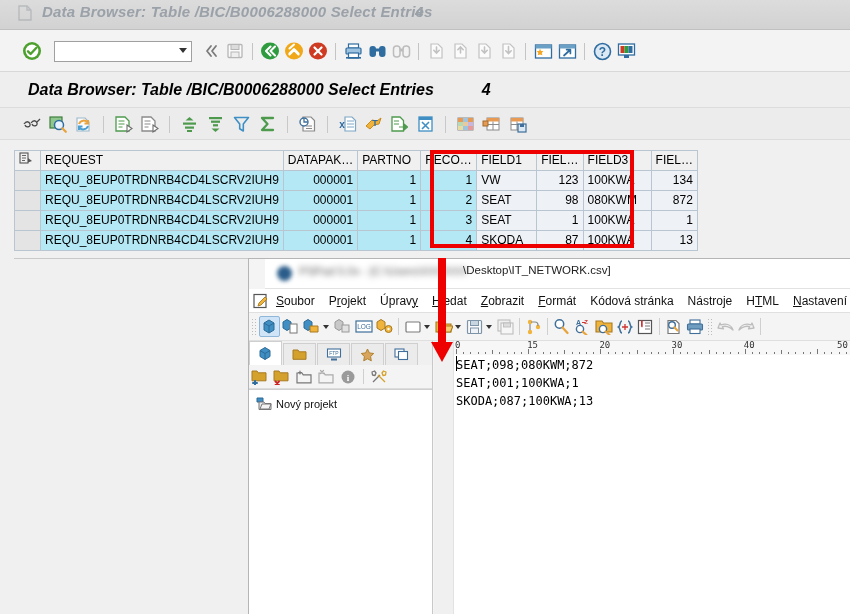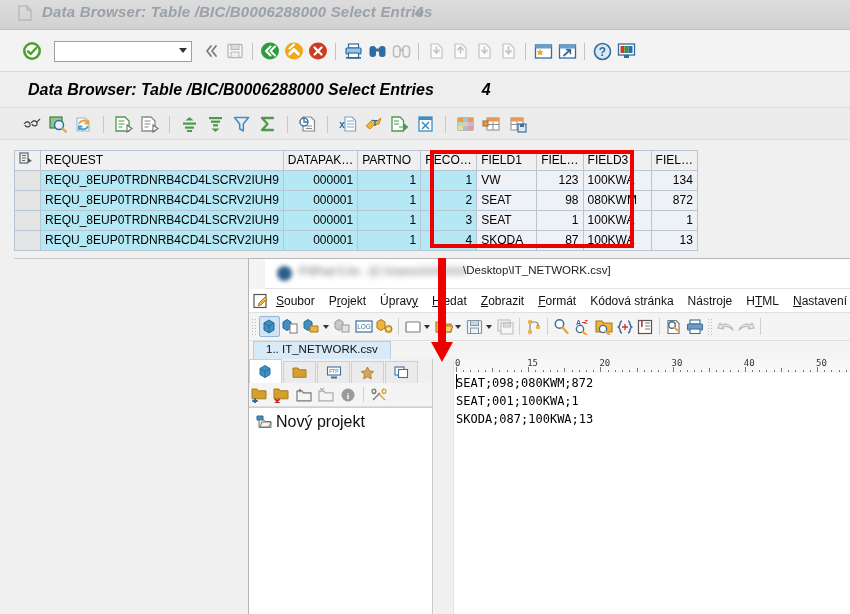--- a/index.html
+++ b/index.html
@@ -162,21 +162,21 @@
   .ps-left-tabs{ position:relative; height:24px; background:#f0f0f0; display:flex; align-items:flex-end;}
   .ps-ltab{ width:33px; height:22px; display:flex;align-items:center;justify-content:center;
     border:1px solid #cfcfcf; border-bottom:none; background:#ebebeb; margin-right:1px;}
   .ps-ltab.active{ background:#ffffff; height:24px;}
   .ps-left-toolbar{ position:relative; height:24px; background:#f4f4f4; border-bottom:1px solid #dcdcdc;
     display:flex; align-items:center; }
   .ps-left-toolbar .ic{ width:22px;height:20px;display:flex;align-items:center;justify-content:center;}
   .ps-left-toolbar .sep{ width:1px;height:15px;background:#cfcfcf;margin:0 4px;}
   .ps-tree{ position:absolute; left:0; right:0; top:48px; bottom:0; background:#fff;
     border:1px solid #cfcfcf; border-left:none; border-right:none; padding:5px 0 0 6px;}
-  .tnode{ display:flex; align-items:center; height:17px; font-size:16px; color:#111; }
+  .tnode{ display:flex; align-items:center; height:17px; font-size:11px; color:#111; }
   .tnode .tic{ width:17px; height:15px; margin-right:4px; display:flex;align-items:center;justify-content:center;}
   .tchild{ margin-left:14px; }
   .tchild .tlabel{ background:#d6e6f5; padding:0 2px; }
   .tdots{ width:12px; border-bottom:1px dotted #999; height:9px; margin-right:1px;}
 
   .ps-right{ position:absolute; left:185px; top:0; right:0; bottom:0; background:#ffffff; }
   .ps-gutter{ position:absolute; left:0; top:0; width:20px; bottom:0; background:#f0f0f0; border-right:1px solid #e3e3e3;}
   .ps-ruler{
     position:absolute; left:20px; right:0; top:0; height:14px; background:#f7f7f7;
     font-family:"DejaVu Sans Mono", monospace; font-size:9px; color:#333;
@@ -733,23 +733,20 @@
         </svg>
       </div>
       <div class="ic">
         <svg width="19" height="14" viewBox="0 0 19 14">
           <path d="M2 10C4 4 10 3 14 5l1-2 2 5-5.5.8 1.2-2C10 5.5 5.5 6.5 2 10z" fill="none" stroke="#bdbdbd" stroke-width="1.3" stroke-linejoin="round"></path>
         </svg>
       </div>
       <div class="sep"></div>
     </div>
 
-    <div class="ps-tabrow">
-      <div class="ps-tab">1.. IT_NETWORK.csv</div>
-    </div>
 
     <div class="ps-body">
 
       <div class="ps-left">
         <div class="ps-left-tabs">
           <div class="ps-ltab active">
             <svg width="15" height="15" viewBox="0 0 15 15">
               <path d="M2 4.5l5-3 5 3v6l-5 3-5-3z" fill="#3f8fc4" stroke="#2c6a96" stroke-width="1"></path>
               <path d="M2 4.5l5 3 5-3M7 7.5v6" fill="none" stroke="#2c6a96" stroke-width="1"></path>
             </svg>
@@ -891,21 +888,21 @@
               <div class="tk" style="left: 370.22px; height: 2px;"></div>
               <div class="tk" style="left: 377.44px; height: 2px;"></div>
               <div class="tk" style="left: 384.66px; height: 2px;"></div>
               <div class="tk" style="left: 391.88px; height: 2px;"></div>
             </div>
             <div class="rnum" style="left: 1px;">0</div>
             <div class="rnum" style="left: 73.2px;">15</div>
             <div class="rnum" style="left: 145.4px;">20</div>
             <div class="rnum" style="left: 217.6px;">30</div>
             <div class="rnum" style="left: 289.8px;">40</div>
-            <div class="rnum" style="left: 362px;">50</div>
+            <div class="rnum" style="left: 383px;">50</div>
           </div>
         <div class="ps-editor">
           <div class="ps-caret"></div>
             <div class="eline">SEAT;098;080KWM;872</div>
             <div class="eline">SEAT;001;100KWA;1</div>
             <div class="eline">SKODA;087;100KWA;13</div>
           </div>
       </div>
 
     </div>

